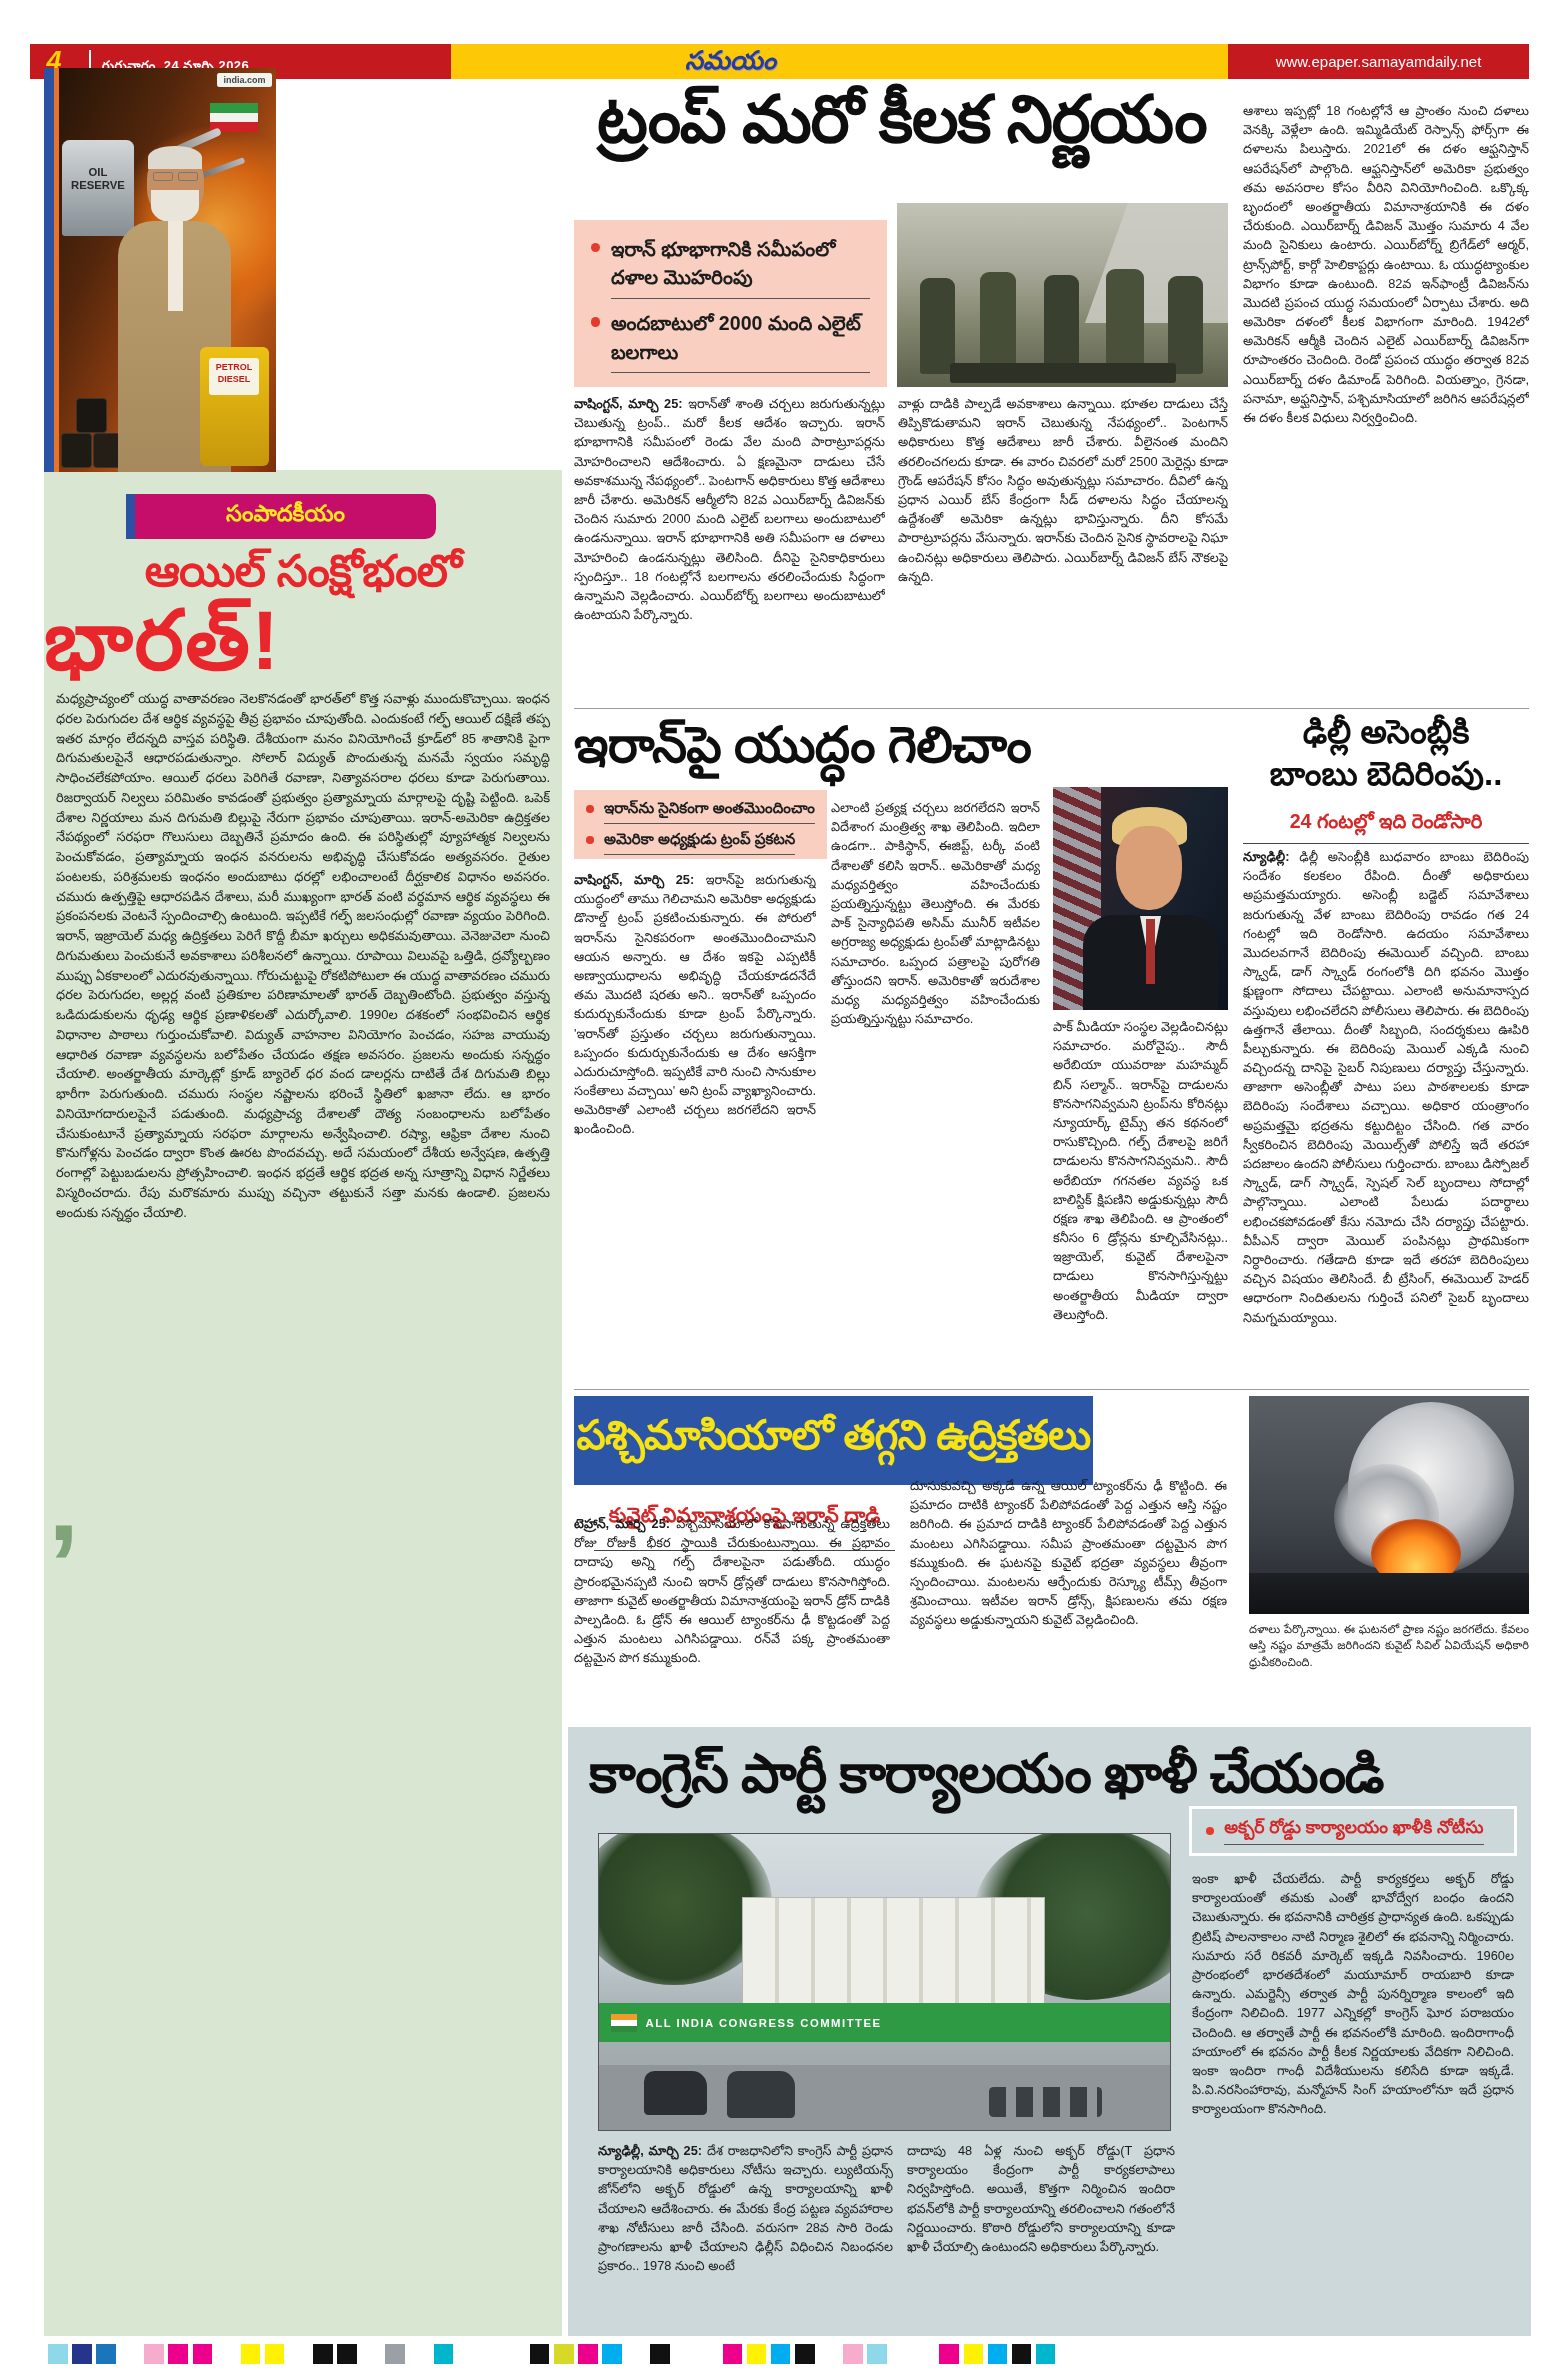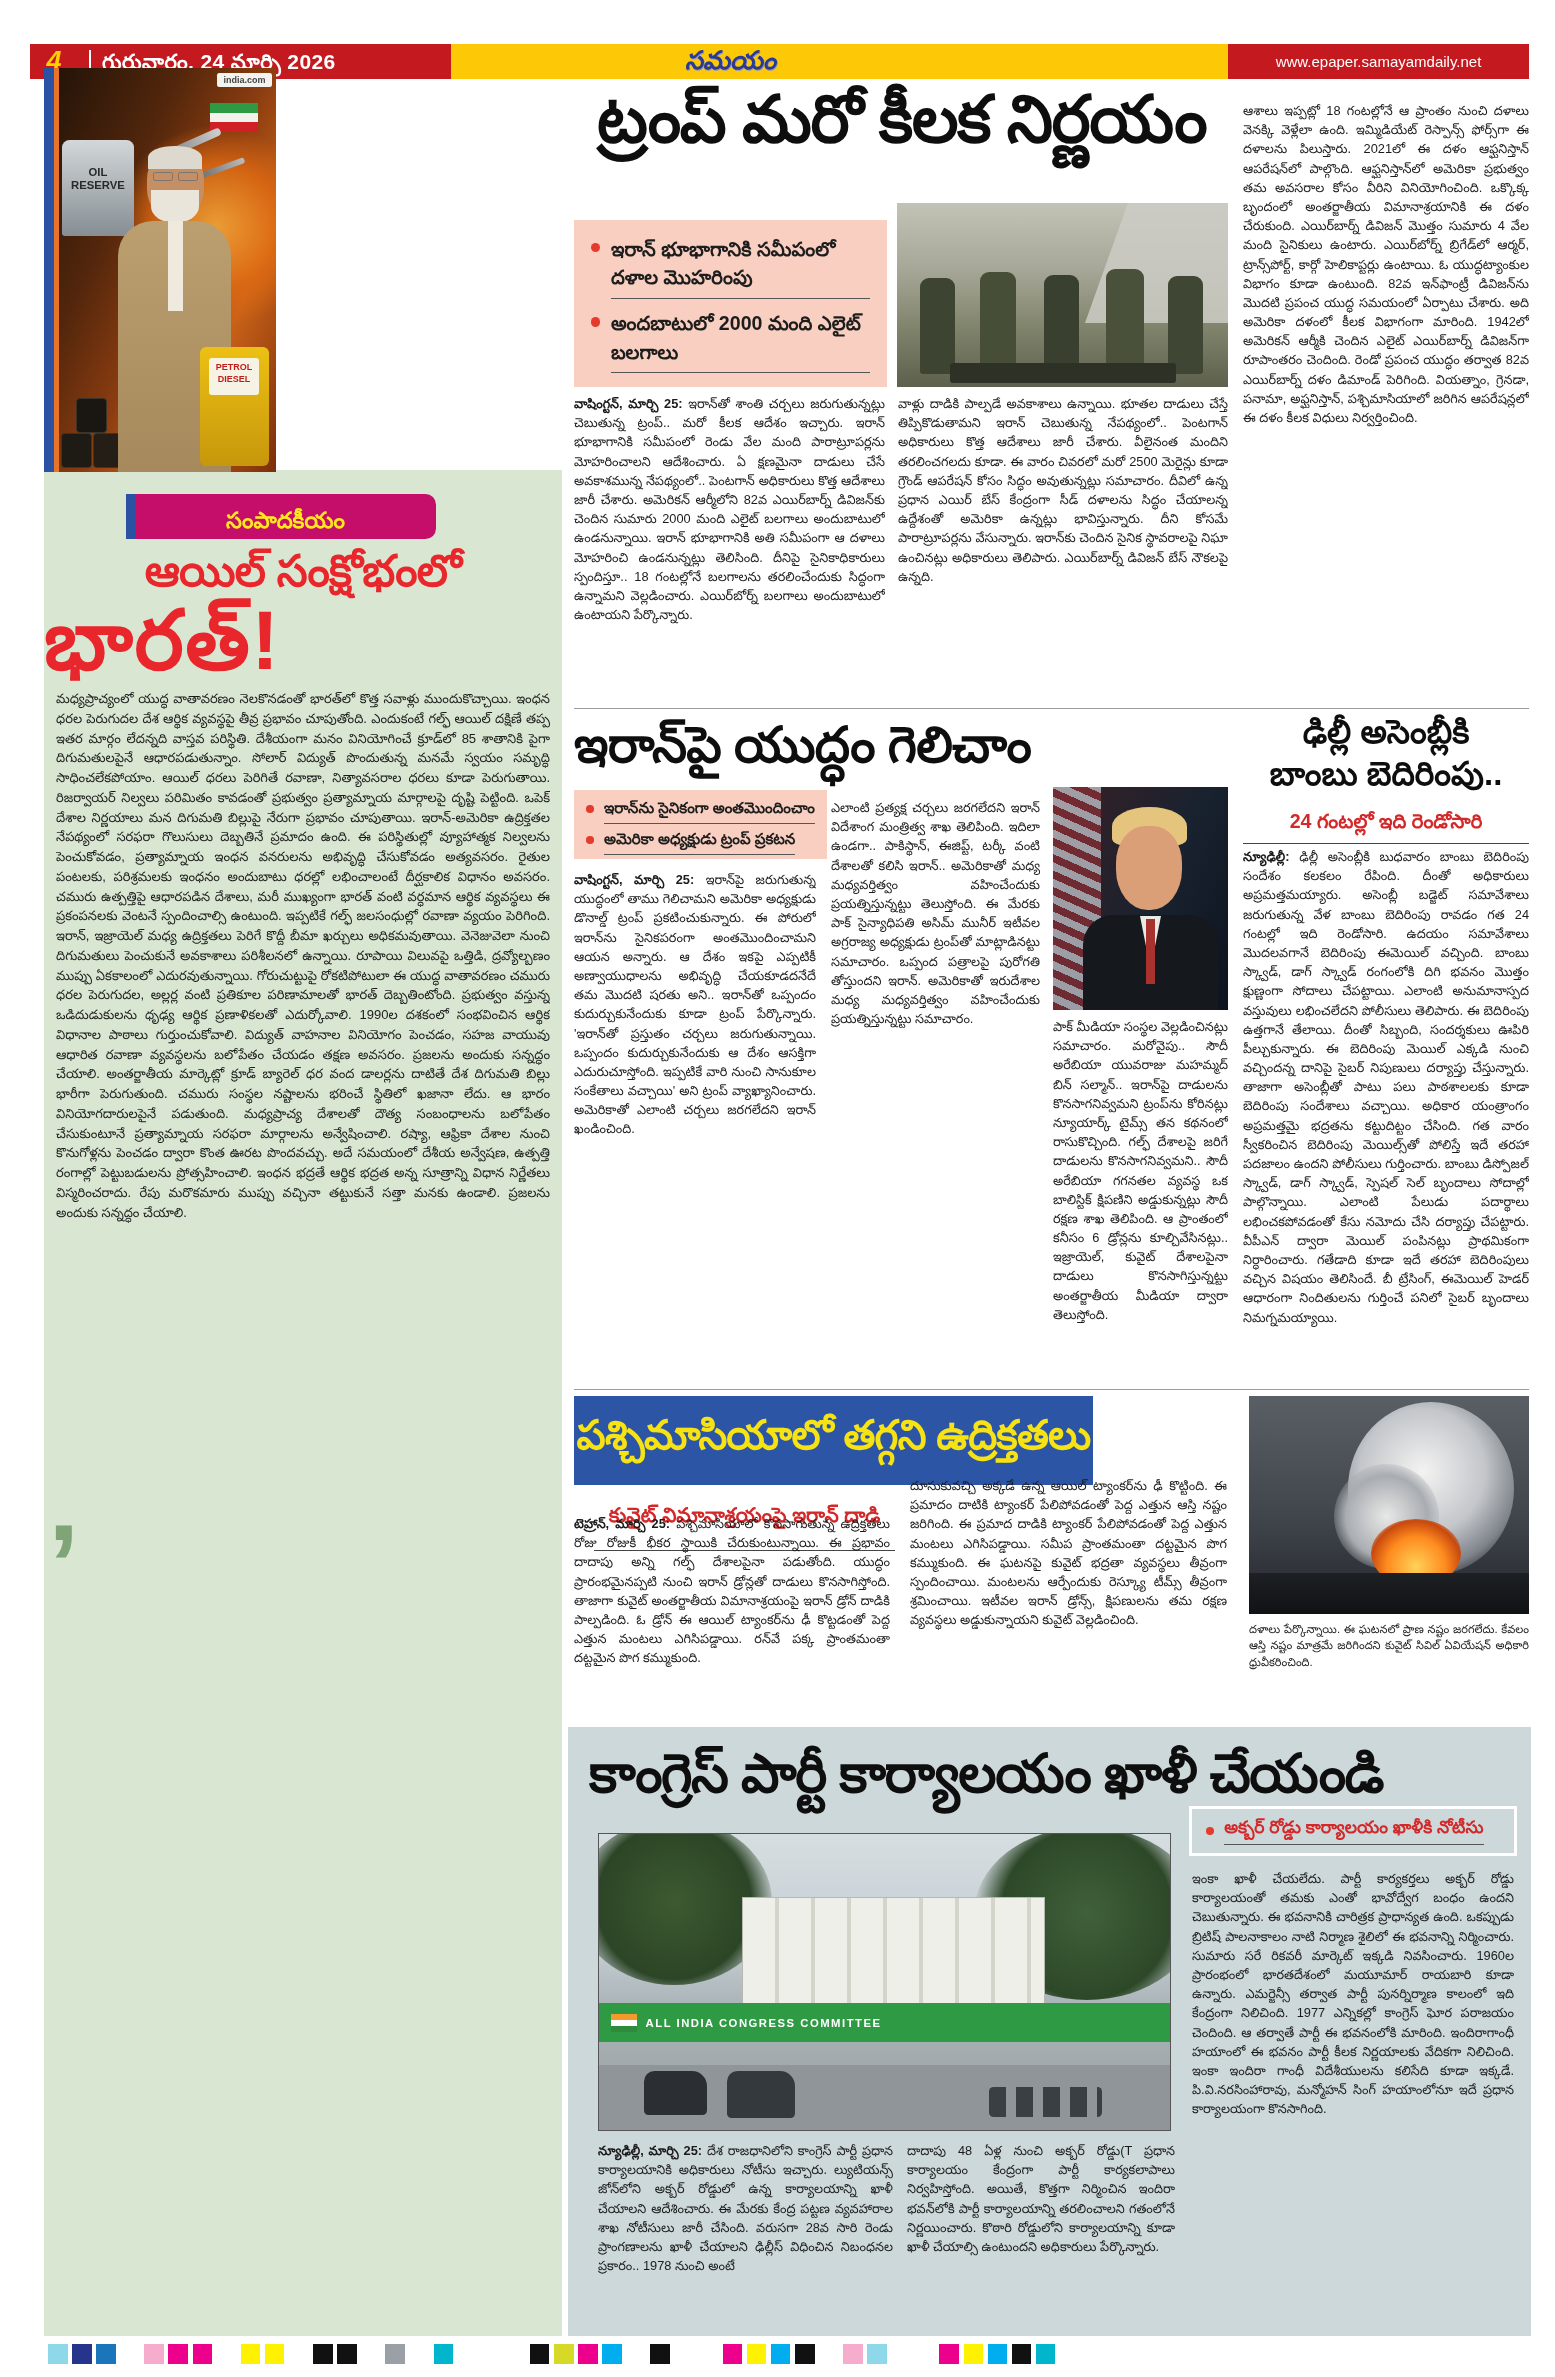--- a/index.html
+++ b/index.html
@@ -21,21 +21,21 @@
 <body>
 
 <div class="page">
 
   <div class="abs" style="left:30px;top:44px;width:1499px;height:35px;">
     <div class="abs" style="left:0;top:0;width:474px;height:35px;background:#c4191f;clip-path:polygon(0 0,100% 0,94% 100%,0 100%);"></div>
     <div class="abs" style="left:421px;top:0;width:779px;height:35px;background:#fdc805;"></div>
     <div class="abs" style="left:1198px;top:0;width:301px;height:35px;background:#c4191f;"></div>
     <div class="abs" style="left:16.6px;top:1.5px;color:#fdd000;font-size:27px;font-weight:700;font-style:italic;">4</div>
     <div class="abs" style="left:59px;top:6px;width:1.5px;height:23px;background:#ffffff;"></div>
-    <div class="abs" style="left:72px;top:6px;color:#ffffff;font-size:21px;font-weight:700;letter-spacing:0.4px;">గురువారం, 24 మార్చి 2026</div>
+    <div class="abs" style="left:72px;top:14px;color:#ffffff;font-size:13px;font-weight:700;letter-spacing:0.4px;">గురువారం, 24 మార్చి 2026</div>
     <div class="abs" style="left:655px;top:2.3px;width:271px;text-align:left;color:#2b3a92;font-size:25.6px;font-weight:700;font-style:italic;text-shadow:0.8px 0.8px 0 #8d94c4;">సమయం</div>
     <div class="abs" style="left:1205px;top:9px;width:287px;text-align:center;color:#ffffff;font-size:15px;">www.epaper.samayamdaily.net</div>
   </div>
 
   <div class="abs" style="left:44px;top:470px;width:518px;height:1866px;background:#d9e7d2;"></div>
 
   <div class="abs" style="left:44px;top:68px;width:10.5px;height:404px;background:#2b51a3;"></div>
   <div class="abs" style="left:54px;top:68px;width:4.5px;height:404px;background:#e8742a;"></div>
   <div class="abs photo" style="left:59px;top:68px;width:217px;height:404px;background:linear-gradient(115deg,#241408 0%,#52260c 30%,#8a3c10 52%,#c96218 72%,#7a2e0c 100%);">
     <div class="abs" style="right:-22.6px;top:45px;width:166px;height:226px;background:radial-gradient(circle,#ffb23e 0%,#e06a12 45%,transparent 72%);opacity:.8;"></div>
@@ -63,21 +63,21 @@
       <div style="position:absolute;left:60px;top:19.6px;width:18px;height:7.5px;border:1.5px solid #777;border-radius:2.3px;"></div>
       <div style="position:absolute;left:0;top:69px;width:113px;height:256px;background:linear-gradient(180deg,#bb9f6f,#a5895c);border-radius:35px 35px 0 0;"></div>
       <div style="position:absolute;left:50px;top:69px;width:15px;height:90px;background:#efe9de;"></div>
     </div>
     <div class="abs" style="right:7.5px;bottom:6px;width:69px;height:119px;background:linear-gradient(180deg,#ecc013,#c7970c);border-radius:6px;">
       <div style="margin:10.5px auto 0;width:50px;height:33px;background:#f6f2e4;border-radius:3px;color:#c21d1d;font-size:9px;font-weight:700;text-align:center;line-height:1.3;padding-top:4.5px;">PETROL DIESEL</div>
     </div>
   </div>
 
   <div class="abs" style="left:126px;top:494px;width:9px;height:45px;background:#2b51a3;"></div>
-  <div class="abs" style="left:135px;top:494px;width:301px;height:45px;background:#c40e6a;border-radius:0 10.5px 10.5px 0;display:flex;align-items:flex-end;justify-content:center;">
+  <div class="abs" style="left:135px;top:494px;width:301px;height:45px;background:#c40e6a;border-radius:0 10.5px 10.5px 0;display:flex;align-items:center;justify-content:center;">
     <span style="color:#ffe81c;font-size:22.6px;font-weight:700;">సంపాదకీయం</span>
   </div>
 
   <div class="abs" style="left:44px;top:546px;width:518px;text-align:center;color:#e8262b;font-size:44px;font-weight:800;letter-spacing:-0.8px;">ఆయిల్ సంక్షోభంలో</div>
   <div class="abs" style="left:44px;top:593px;width:518px;text-align:left;color:#e8262b;font-size:83px;font-weight:800;letter-spacing:1.5px;">భారత్!</div>
 
   <div class="abs" style="left:48px;top:1445px;font-size:113px;color:#7fa477;font-weight:700;line-height:1;">‚</div>
 
   <div class="abs bt" style="left:56px;top:689px;width:494px;height:1634px;font-size:13px;line-height:1.52;">మధ్యప్రాచ్యంలో యుద్ధ వాతావరణం నెలకొనడంతో భారత్‌లో కొత్త సవాళ్లు ముందుకొచ్చాయి. ఇంధన ధరల పెరుగుదల దేశ ఆర్థిక వ్యవస్థపై తీవ్ర ప్రభావం చూపుతోంది. ఎందుకంటే గల్ఫ్ ఆయిల్ దక్షిణే తప్ప ఇతర మార్గం లేదన్నది వాస్తవ పరిస్థితి. దేశీయంగా మనం వినియోగించే క్రూడ్‌లో 85 శాతానికి పైగా దిగుమతులపైనే ఆధారపడుతున్నాం. సోలార్ విద్యుత్ పొందుతున్న మనమే స్వయం సమృద్ధి సాధించలేకపోయాం. ఆయిల్ ధరలు పెరిగితే రవాణా, నిత్యావసరాల ధరలు కూడా పెరుగుతాయి. రిజర్వాయర్ నిల్వలు పరిమితం కావడంతో ప్రభుత్వం ప్రత్యామ్నాయ మార్గాలపై దృష్టి పెట్టింది. ఒపెక్ దేశాల నిర్ణయాలు మన దిగుమతి బిల్లుపై నేరుగా ప్రభావం చూపుతాయి. ఇరాన్-అమెరికా ఉద్రిక్తతల నేపథ్యంలో సరఫరా గొలుసులు దెబ్బతినే ప్రమాదం ఉంది. ఈ పరిస్థితుల్లో వ్యూహాత్మక నిల్వలను పెంచుకోవడం, ప్రత్యామ్నాయ ఇంధన వనరులను అభివృద్ధి చేసుకోవడం అత్యవసరం. రైతుల పంటలకు, పరిశ్రమలకు ఇంధనం అందుబాటు ధరల్లో లభించాలంటే దీర్ఘకాలిక విధానం అవసరం. చమురు ఉత్పత్తిపై ఆధారపడిన దేశాలు, మరీ ముఖ్యంగా భారత్ వంటి వర్ధమాన ఆర్థిక వ్యవస్థలు ఈ ప్రకంపనలకు వెంటనే స్పందించాల్సి ఉంటుంది. ఇప్పటికే గల్ఫ్ జలసంధుల్లో రవాణా వ్యయం పెరిగింది. ఇరాన్, ఇజ్రాయెల్ మధ్య ఉద్రిక్తతలు పెరిగే కొద్దీ బీమా ఖర్చులు అధికమవుతాయి. వెనెజువెలా నుంచి దిగుమతులు పెంచుకునే అవకాశాలు పరిశీలనలో ఉన్నాయి. రూపాయి విలువపై ఒత్తిడి, ద్రవ్యోల్బణం ముప్పు ఏకకాలంలో ఎదురవుతున్నాయి. గోరుచుట్టుపై రోకటిపోటులా ఈ యుద్ధ వాతావరణం చమురు ధరల పెరుగుదల, అల్లర్ల వంటి ప్రతికూల పరిణామాలతో భారత్ దెబ్బతింటోంది. ప్రభుత్వం వస్తున్న ఒడిదుడుకులను ధృఢ్య ఆర్థిక ప్రణాళికలతో ఎదుర్కోవాలి. 1990ల దశకంలో సంభవించిన ఆర్థిక విధానాల పాఠాలు గుర్తుంచుకోవాలి. విద్యుత్ వాహనాల వినియోగం పెంచడం, సహజ వాయువు ఆధారిత రవాణా వ్యవస్థలను బలోపేతం చేయడం తక్షణ అవసరం. ప్రజలను అందుకు సన్నద్ధం చేయాలి. అంతర్జాతీయ మార్కెట్లో క్రూడ్ బ్యారెల్ ధర వంద డాలర్లను దాటితే దేశ దిగుమతి బిల్లు భారీగా పెరుగుతుంది. చమురు సంస్థల నష్టాలను భరించే స్థితిలో ఖజానా లేదు. ఆ భారం వినియోగదారులపైనే పడుతుంది. మధ్యప్రాచ్య దేశాలతో దౌత్య సంబంధాలను బలోపేతం చేసుకుంటూనే ప్రత్యామ్నాయ సరఫరా మార్గాలను అన్వేషించాలి. రష్యా, ఆఫ్రికా దేశాల నుంచి కొనుగోళ్లను పెంచడం ద్వారా కొంత ఊరట పొందవచ్చు. అదే సమయంలో దేశీయ అన్వేషణ, ఉత్పత్తి రంగాల్లో పెట్టుబడులను ప్రోత్సహించాలి. ఇంధన భద్రతే ఆర్థిక భద్రత అన్న సూత్రాన్ని విధాన నిర్ణేతలు విస్మరించరాదు. రేపు మరొకమారు ముప్పు వచ్చినా తట్టుకునే సత్తా మనకు ఉండాలి. ప్రజలను అందుకు సన్నద్ధం చేయాలి.</div>
 

